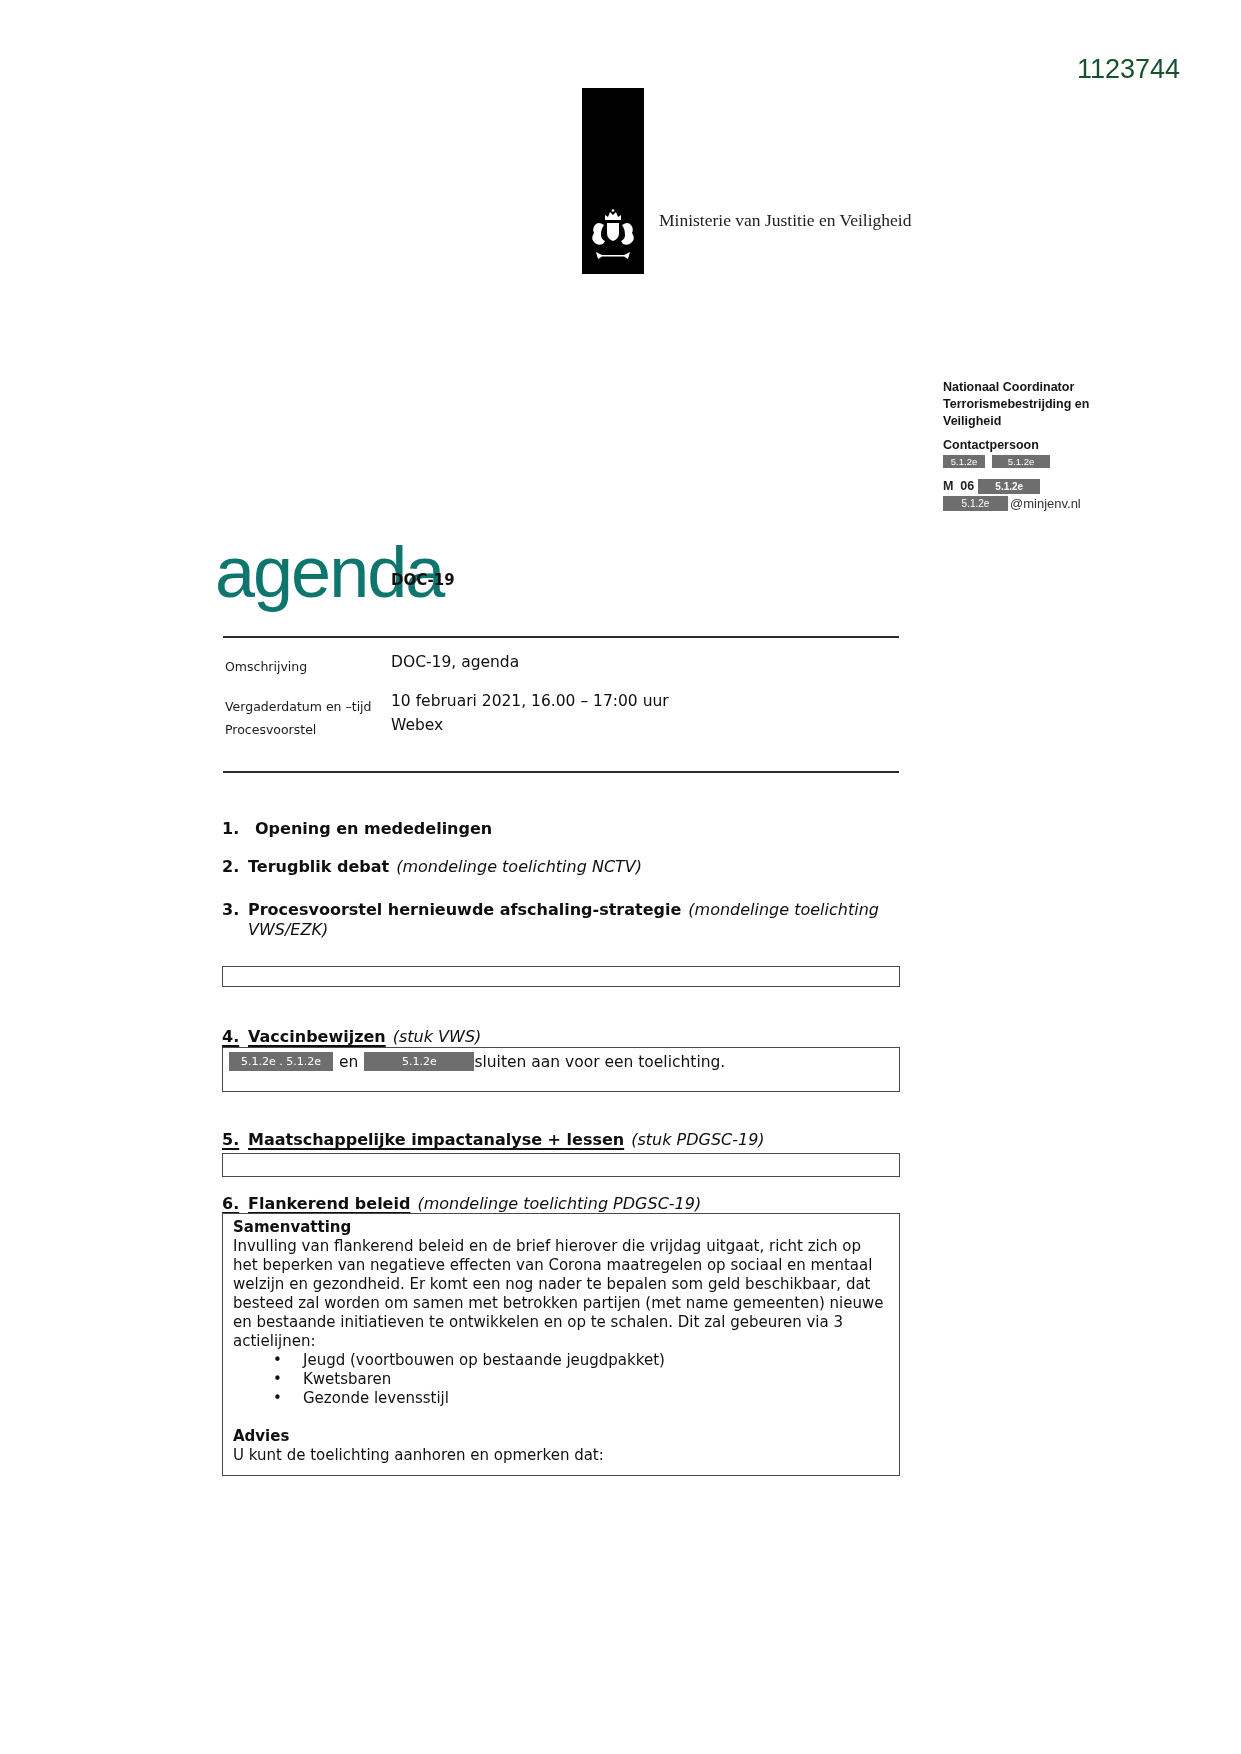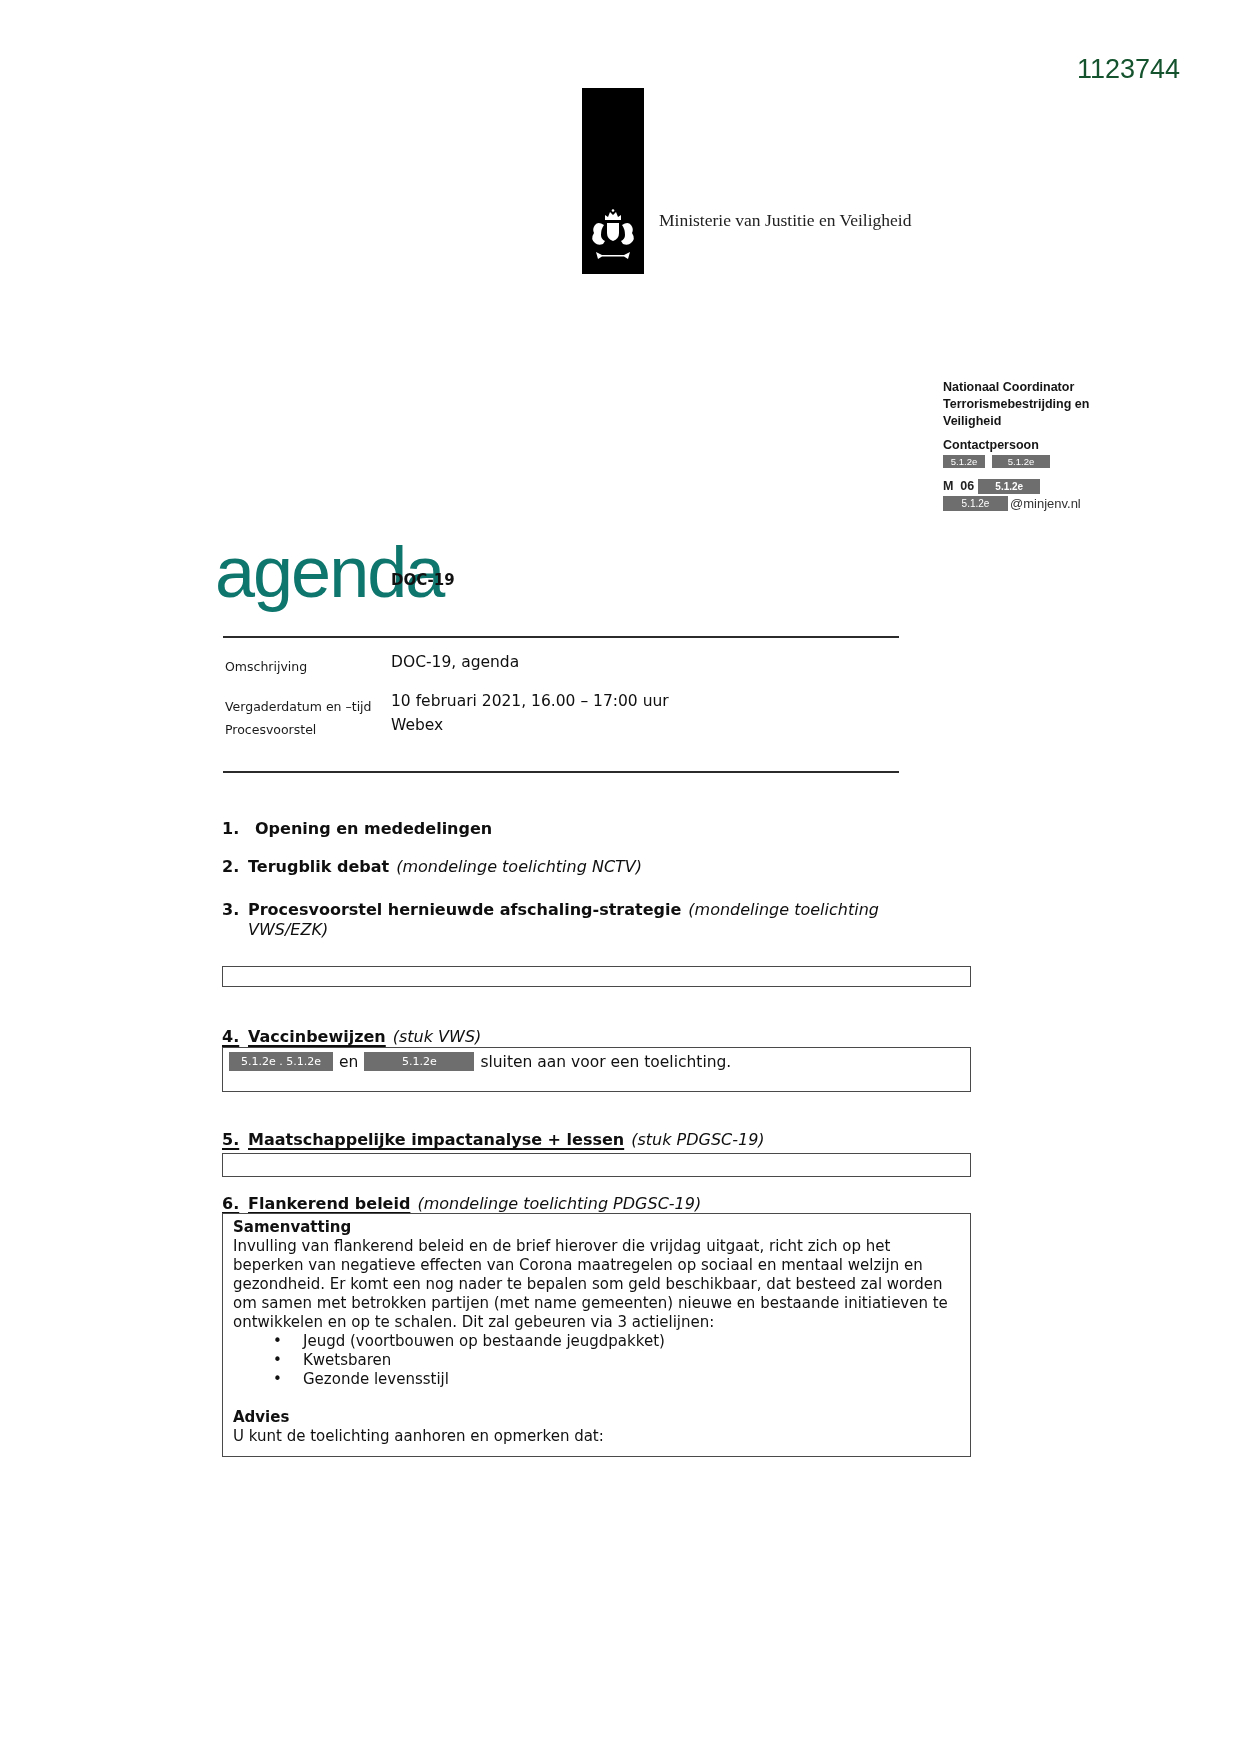--- a/index.html
+++ b/index.html
@@ -52,34 +52,34 @@
                font-weight:bold;color:#0f0f0f;line-height:20px;}
   .agenda-item .num{flex:none;width:26px;}
   .agenda-item.first .num{width:33px;}
   .itext{flex:1;}
   .note{font-weight:normal;font-style:italic;margin-left:7px;}
   .u{text-decoration:underline;text-underline-offset:3px;text-decoration-thickness:1.5px;}
   .it1{top:819px;} .it2{top:857px;} .it3{top:900px;}
   .it4{top:1027px;} .it5{top:1130px;} .it6{top:1194px;}
 
   
-  .frame{position:absolute;left:222px;width:749px;border:1px solid #4a4a4a;background:#fff;
+  .frame{position:absolute;left:222px;width:678px;border:1px solid #4a4a4a;background:#fff;
          box-sizing:border-box;}
   .box3{top:966px;height:21px;}
   .box4{top:1047px;height:45px;padding:4px 6px;}
   .box5{top:1153px;height:24px;}
   .box6{top:1213px;padding:4px 10px 10px 10px;font-size:15px;line-height:19px;color:#111;}
 
   .b4row{display:flex;align-items:center;font-size:15.5px;color:#111;}
   .red-inline{background:#6e6e6e;color:#fff;font-size:11px;height:19px;display:flex;
               align-items:center;justify-content:center;}
   .b4r1{width:104px;white-space:pre;}
   .b4r2{width:110px;}
   .b4en{margin:0 6px;}
-  .b4text{margin-left:6px;}
+  .b4text{}
 
   .bold{font-weight:bold;}
   .box6 p{margin:0;}
   .box6 ul{list-style:none;margin:0;padding:0;}
   .box6 li{position:relative;padding-left:70px;}
   .box6 li::before{content:"\2022";position:absolute;left:40px;}
   .blank-line{height:19px;}
 </style>
 </head>
 <body>

